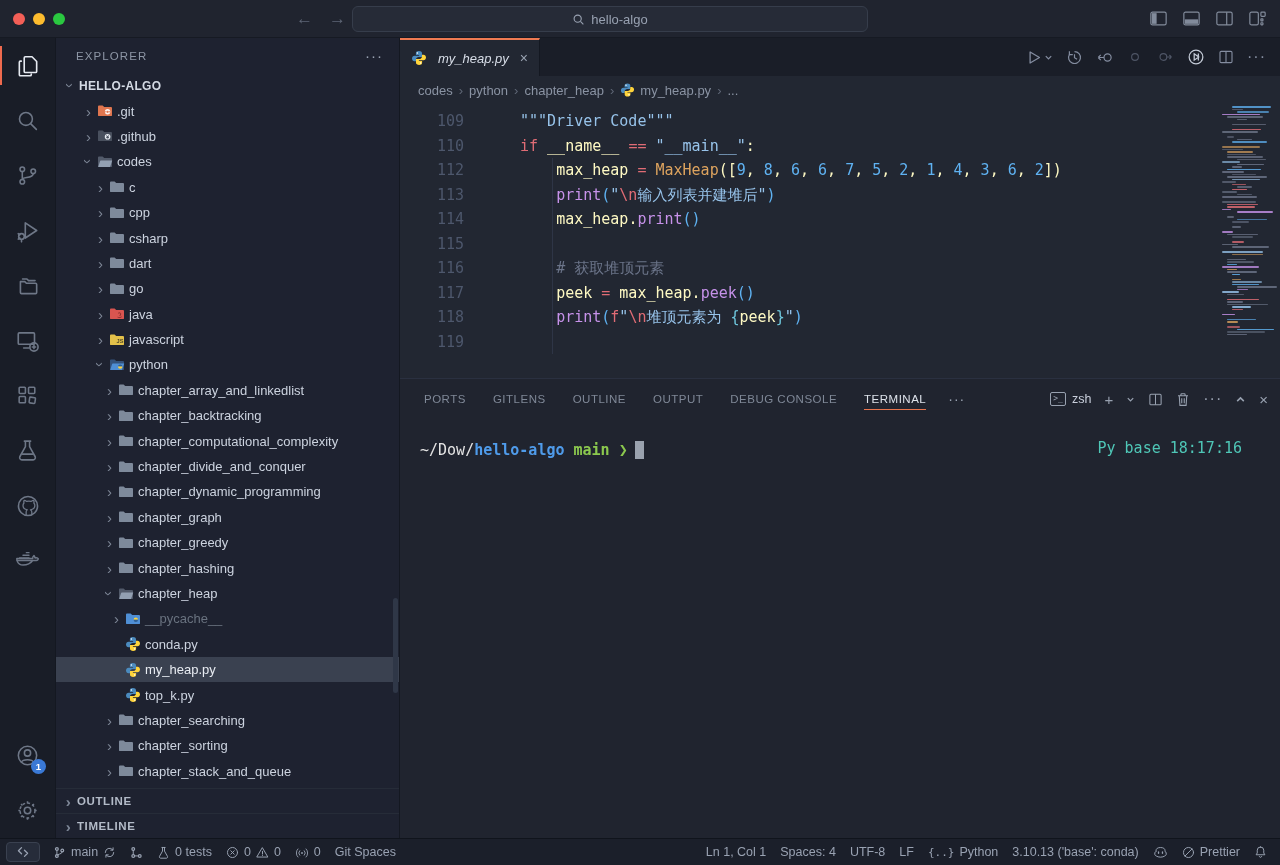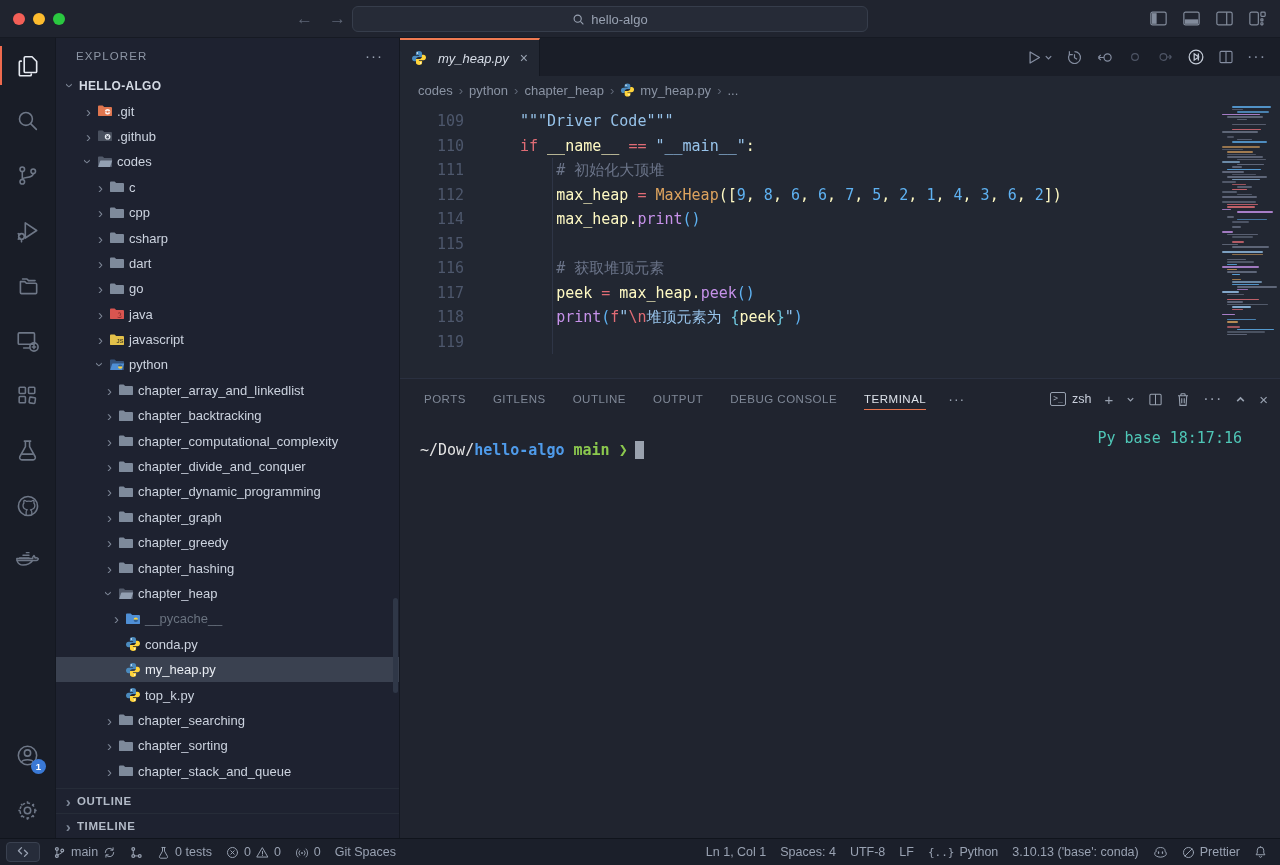--- a/index.html
+++ b/index.html
@@ -89,21 +89,21 @@
   .shell-ic { width:16px; height:14px; border:1px solid #98a1b0; border-radius:2px; font-size:8px; line-height:12px; text-align:center; font-family:"DejaVu Sans Mono",monospace; }
   .shell-label { font-size:12.5px; color:#c8cedb; }
   .pa-txt { font-size:15px; }
   .terminal { flex:1; position:relative; font-family:"DejaVu Sans Mono", monospace; font-size:15px; padding:22px 0 0 20px; }
   .prompt { display:flex; align-items:center; }
   .p-path { color:#e5e5e5; }
   .p-repo { color:#4f9bea; font-weight:bold; }
   .p-branch { color:#8bc84e; font-weight:bold; }
   .p-sym { color:#8bc84e; font-weight:bold; }
   .cursor { display:inline-block; width:9px; height:18px; background:#9aa2ae; margin-left:7px; }
-  .p-right { position:absolute; right:38px; top:10px; color:#4fc7b7; }
+  .p-right { position:absolute; right:38px; top:20px; color:#4fc7b7; }
 
   
   .statusbar { height:27px; flex:none; background:#1b1f2a; border-top:1px solid #10141c; display:flex; align-items:center; font-size:12.5px; color:#99a2b2; padding:0 6px; }
   .sb-item { display:flex; align-items:center; gap:5px; padding:0 7px; height:100%; cursor:pointer; }
   .sb-item.chip { height:20px; background:#262c3a; border:1px solid #3a4150; border-radius:4px; margin-right:6px; padding:0 9px; }
   .sb-right { margin-left:auto; display:flex; height:100%; }
   .ic { display:inline-flex; align-items:center; }
   .ic svg { display:block; }
   .txt-icon { font-family:"DejaVu Sans Mono",monospace; font-size:11px; }
 </style>
@@ -655,22 +655,22 @@
           <span class="bc-sep">›</span>
           <span class="bc-item">
             <span>...</span>
           </span>
         </div>
       <div class="code">
         <div class="indent-guide"></div>
         <div id="code-lines">
             <div class="cl"><span class="ln">109</span><span class="lc"><span class="t-str">"""Driver Code"""</span></span></div>
             <div class="cl"><span class="ln">110</span><span class="lc"><span class="t-kw">if</span><span class="t-pl"> </span><span class="t-pl">__name__</span><span class="t-pl"> </span><span class="t-op">==</span><span class="t-pl"> </span><span class="t-str">"__main__"</span><span class="t-pl">:</span></span></div>
-            <div class="cl"><span class="ln">111</span><span class="lc"><span class="t-pl">    </span><span class="t-cmt"># 初始化大顶堆</span></span></div>
             <div class="cl"><span class="ln">112</span><span class="lc"><span class="t-pl">    </span><span class="t-pl">max_heap</span><span class="t-pl"> </span><span class="t-op">=</span><span class="t-pl"> </span><span class="t-typ">MaxHeap</span><span class="t-pl">([</span><span class="t-num">9</span><span class="t-pl">, </span><span class="t-num">8</span><span class="t-pl">, </span><span class="t-num">6</span><span class="t-pl">, </span><span class="t-num">6</span><span class="t-pl">, </span><span class="t-num">7</span><span class="t-pl">, </span><span class="t-num">5</span><span class="t-pl">, </span><span class="t-num">2</span><span class="t-pl">, </span><span class="t-num">1</span><span class="t-pl">, </span><span class="t-num">4</span><span class="t-pl">, </span><span class="t-num">3</span><span class="t-pl">, </span><span class="t-num">6</span><span class="t-pl">, </span><span class="t-num">2</span><span class="t-pl">])</span></span></div>
+            <div class="cl"><span class="ln">113</span><span class="lc"><span class="t-pl">    </span><span class="t-fn">print</span><span class="t-brk">(</span><span class="t-str">"</span><span class="t-esc">\n</span><span class="t-str">输入列表并建堆后"</span><span class="t-brk">)</span></span></div>
             <div class="cl"><span class="ln">114</span><span class="lc"><span class="t-pl">    </span><span class="t-pl">max_heap</span><span class="t-pl">.</span><span class="t-fn">print</span><span class="t-brk">()</span></span></div>
             <div class="cl"><span class="ln">115</span><span class="lc"></span></div>
             <div class="cl"><span class="ln">116</span><span class="lc"><span class="t-pl">    </span><span class="t-cmt"># 获取堆顶元素</span></span></div>
             <div class="cl"><span class="ln">117</span><span class="lc"><span class="t-pl">    </span><span class="t-pl">peek</span><span class="t-pl"> </span><span class="t-op">=</span><span class="t-pl"> </span><span class="t-pl">max_heap</span><span class="t-pl">.</span><span class="t-fn">peek</span><span class="t-brk">()</span></span></div>
             <div class="cl"><span class="ln">118</span><span class="lc"><span class="t-pl">    </span><span class="t-fn">print</span><span class="t-brk">(</span><span class="t-kw">f</span><span class="t-str">"</span><span class="t-esc">\n</span><span class="t-str">堆顶元素为 </span><span class="t-brc">{</span><span class="t-pl">peek</span><span class="t-brc">}</span><span class="t-str">"</span><span class="t-brk">)</span></span></div>
             <div class="cl"><span class="ln">119</span><span class="lc"></span></div>
           </div>
         <div class="minimap" id="minimap">
             <div class="mm-bar" style="top: 2px; left: 10px; width: 38.9378px; background: rgb(95, 178, 242); opacity: 0.775924;"></div>
             <div class="mm-bar" style="top: 4.5px; left: 10px; width: 11.4656px; background: rgb(107, 115, 135); opacity: 0.617895;"></div>

